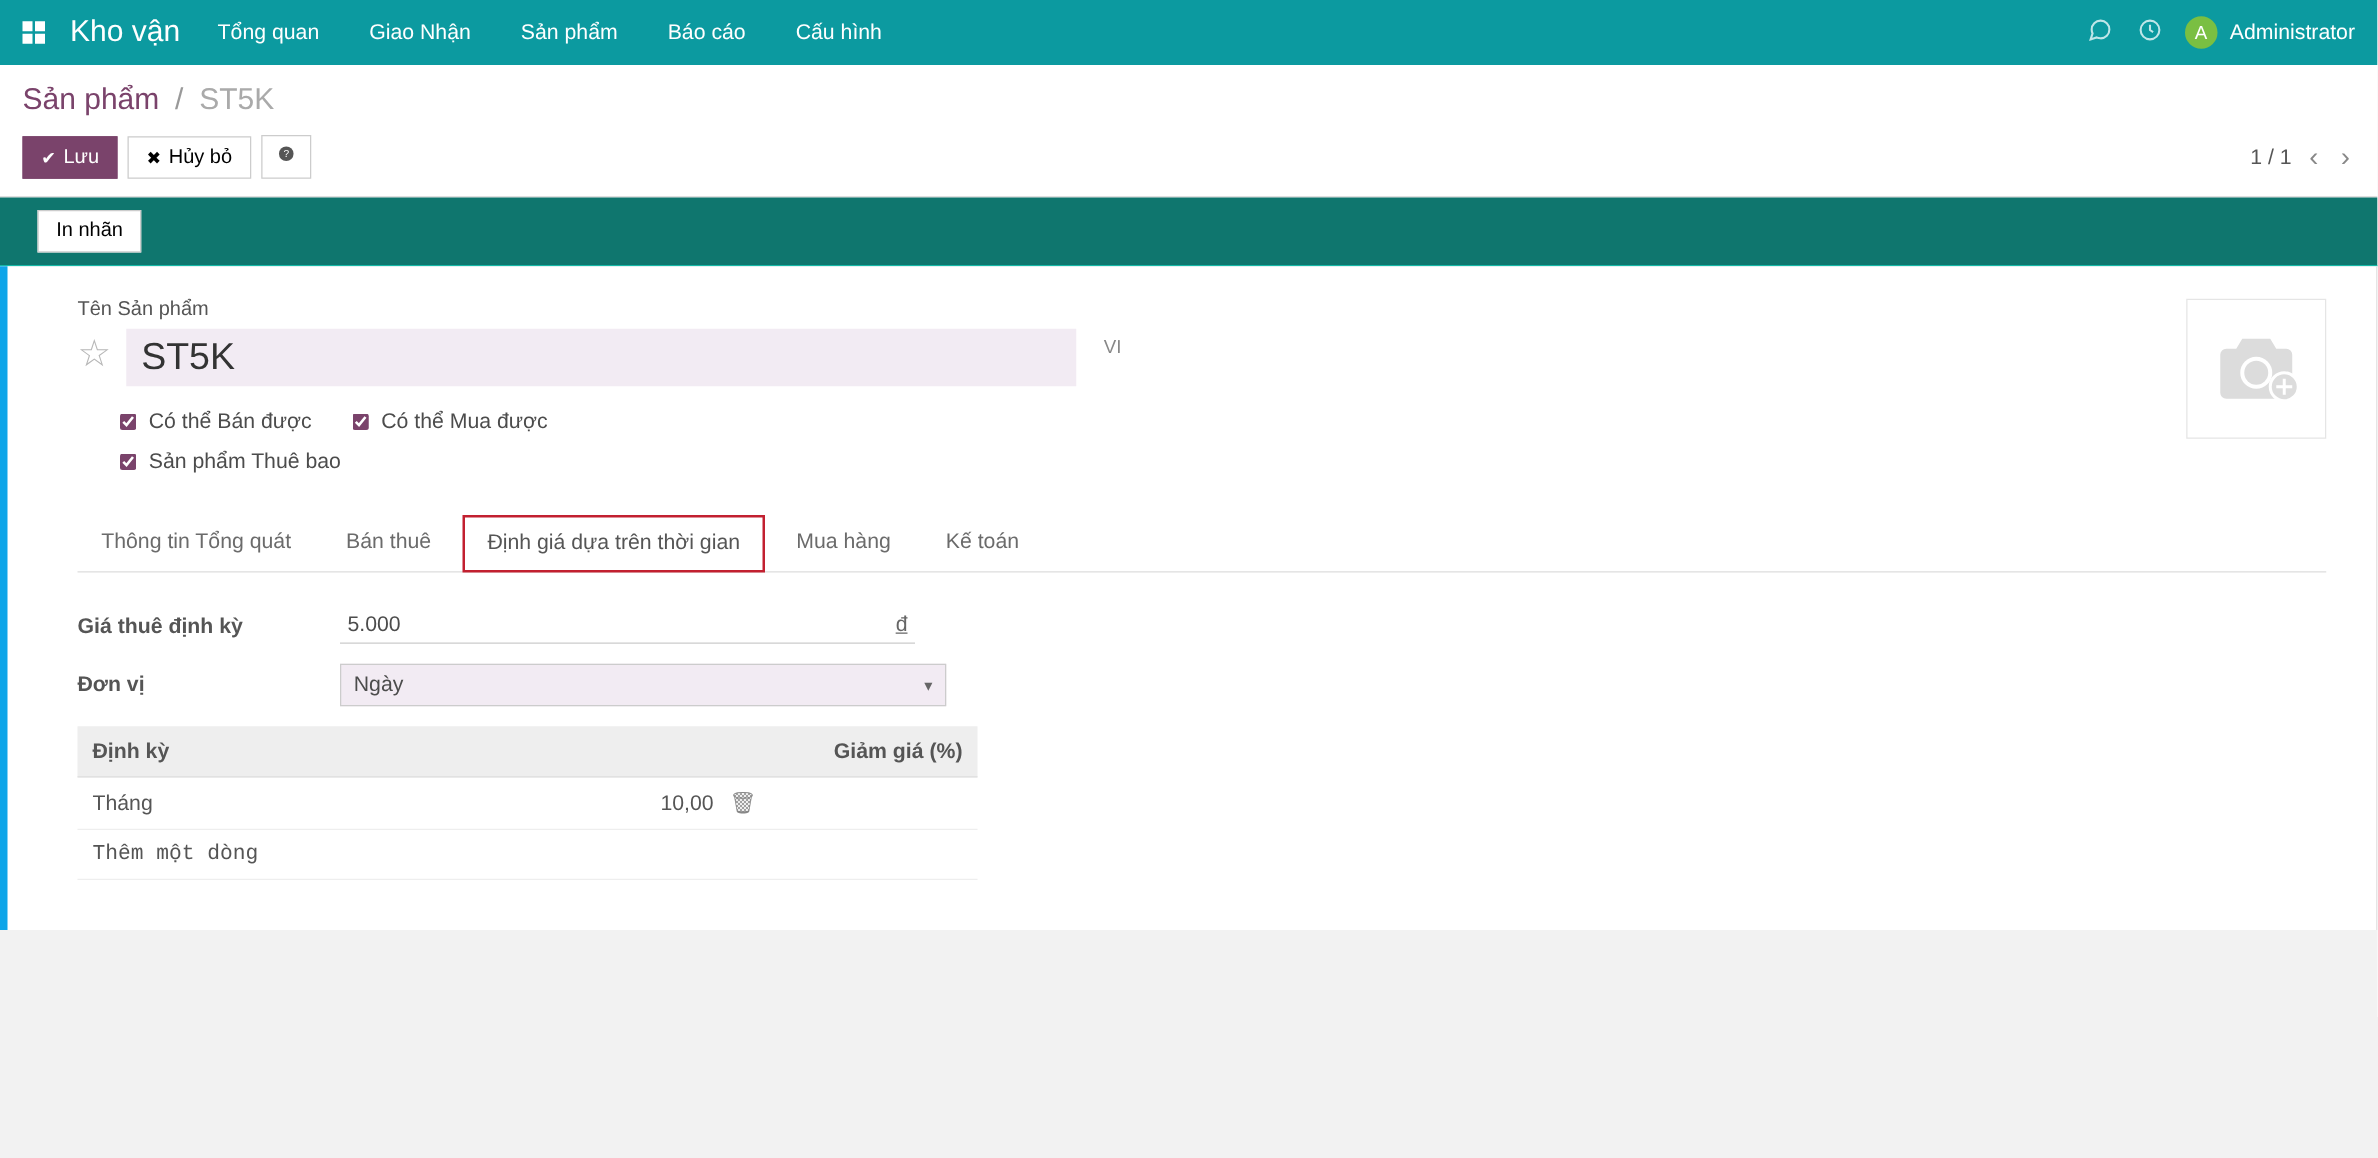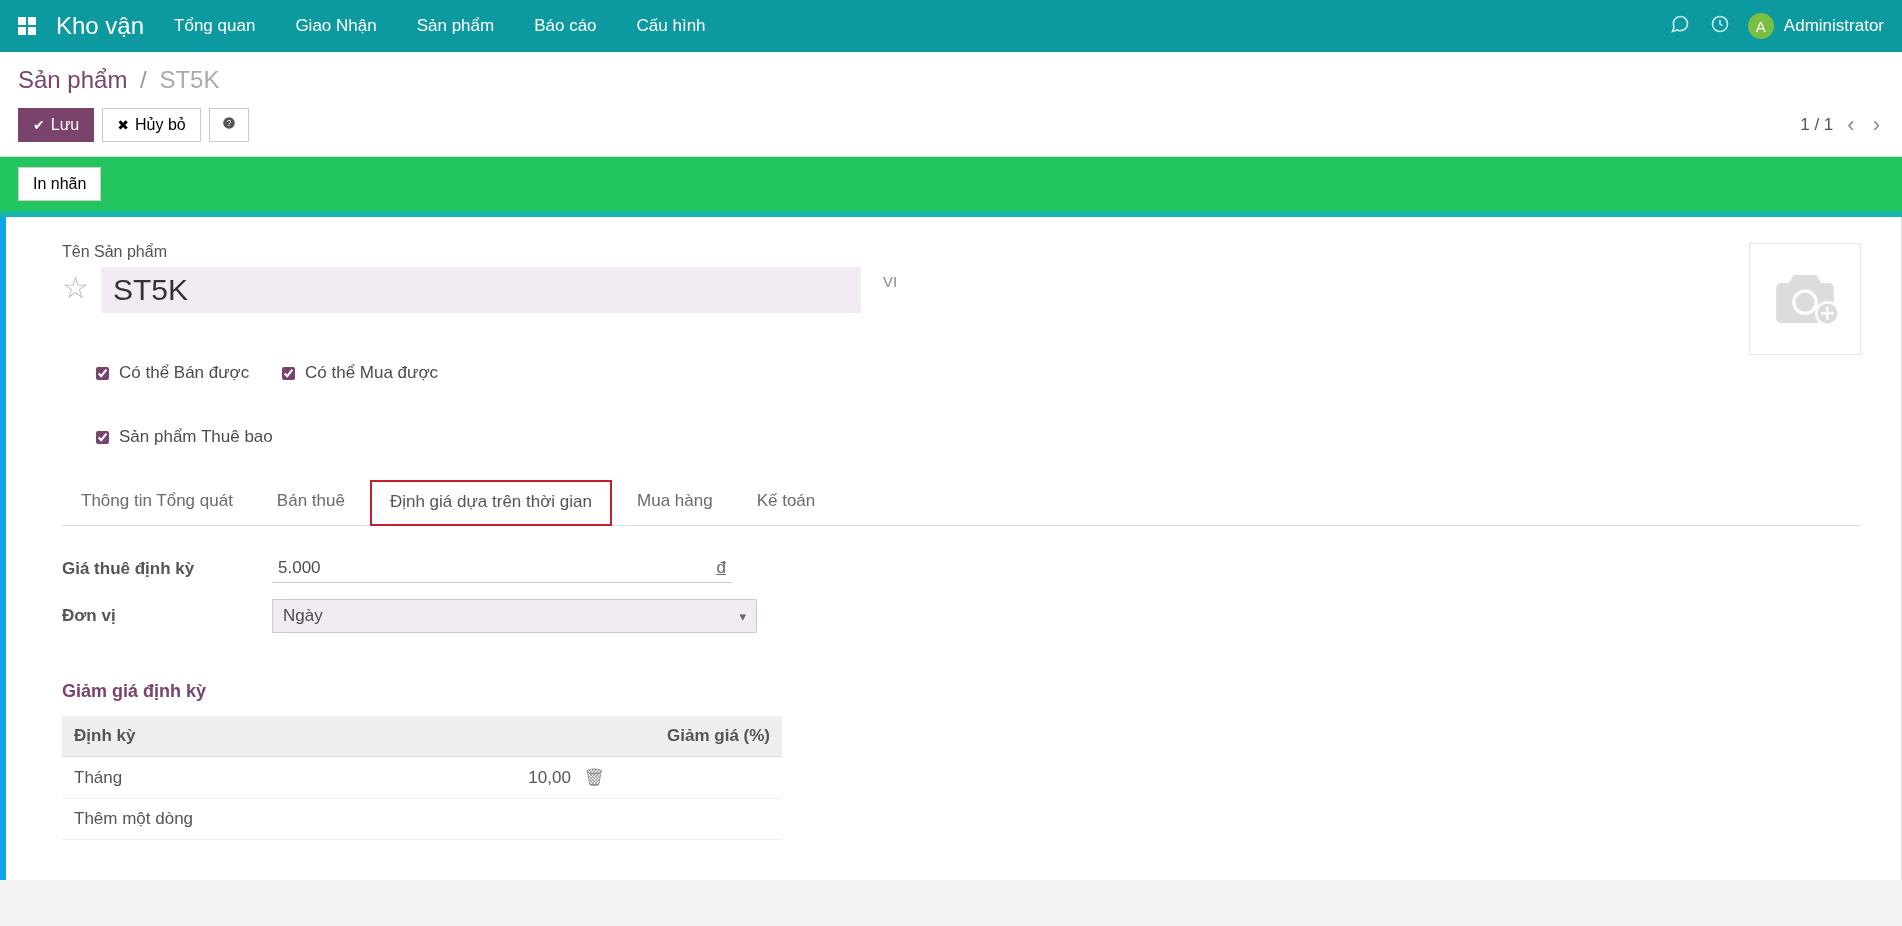--- a/index.html
+++ b/index.html
@@ -57,23 +57,23 @@
     margin-right: 8px;
   }
   .btn-primary { background: #7a436b; color: #fff; border-color: #7a436b; }
   .btn .ico { margin-right: 6px; font-size: 14px; }
   .btn-help { padding: 7px 12px; }
   .toolbar-spacer { flex: 1; }
   .pager { font-size: 17px; color: #555; display: flex; align-items: center; gap: 10px; }
   .pager .chev { font-size: 22px; color: #888; cursor: pointer; padding: 0 4px; }
 
   .secondary-bar {
-    background: #22c55e;
-    border-bottom: 6px solid #14b8a6;
-    padding: 10px 18px;
+    background: #0f766e;
+    border-bottom: 1px solid #14b8a6;
+    padding: 10px 30px;
   }
 
   
   .sheet-bg {
     background: #e9e9e9;
     padding: 0;
     display: flex;
     justify-content: center;
   }
   .sheet {
@@ -89,21 +89,21 @@
   .ph-label { font-size: 16px; color: #555; margin-bottom: 6px; }
   .name-row { display: flex; align-items: flex-start; gap: 12px; margin-bottom: 18px; }
   .star { font-size: 30px; color: #b7b7b7; cursor: pointer; line-height: 1; margin-top: 6px; }
   .name-input {
     background: #f2ebf3; border: none; font-size: 30px; padding: 6px 12px; width: 760px;
     color: #333;
   }
   .lang-badge { font-size: 15px; color: #888; padding: 6px 10px; cursor: pointer; }
 
   .checks { margin-left: 34px; font-size: 17px; }
-  .checks label { display: inline-flex; align-items: center; margin-right: 28px; margin-bottom: 12px; cursor: pointer; margin-top: 32px; }
+  .checks label { display: inline-flex; align-items: center; margin-right: 28px; margin-bottom: 12px; cursor: pointer; }
   .checks input { margin-right: 10px; accent-color: #7a436b; }
 
   .img-placeholder {
     width: 112px; height: 112px; border: 1px solid #e5e5e5;
     display: flex; align-items: center; justify-content: center;
     margin-left: auto;
   }
   .img-placeholder svg { fill: #ddd; }
 
   
@@ -148,21 +148,21 @@
 
   .disc-table { width: 720px; border-collapse: collapse; font-size: 17px; }
   .disc-table th {
     background: #eee; text-align: left; padding: 10px 12px; font-weight: 600; color: #555;
     border-bottom: 1px solid #ddd;
   }
   .disc-table th.num { text-align: right; }
   .disc-table td { padding: 10px 12px; border-bottom: 1px solid #eee; color: #555; }
   .disc-table td.num { text-align: center; }
   .trash { color: #888; cursor: pointer; margin-left: 8px; }
-  .add-row { color: #7a436b; padding: 10px 12px; cursor: pointer; }
+  .add-row { color: #7a436b; padding: 10px 12px; cursor: pointer; font-family: Liberation Mono, monospace; }
 </style>
 </head>
 <body>
 
 <div class="navbar">
   <div class="apps-icon">
     <span></span>
       <span></span>
       <span></span>
       <span></span>
@@ -280,21 +280,20 @@
         </div>
       </div>
       <div class="field-row">
         <div class="flabel">Đơn vị</div>
         <div class="fselect">
           <span>Ngày</span>
           <span class="caret">▾</span>
         </div>
       </div>
 
-      <div class="section-title">Giảm giá định kỳ</div>
       <table class="disc-table">
         <thead>
           <tr>
             <th>Định kỳ</th>
             <th class="num">Giảm giá (%)</th>
           </tr>
         </thead>
         <tbody>
           <tr>
             <td>Tháng</td>

